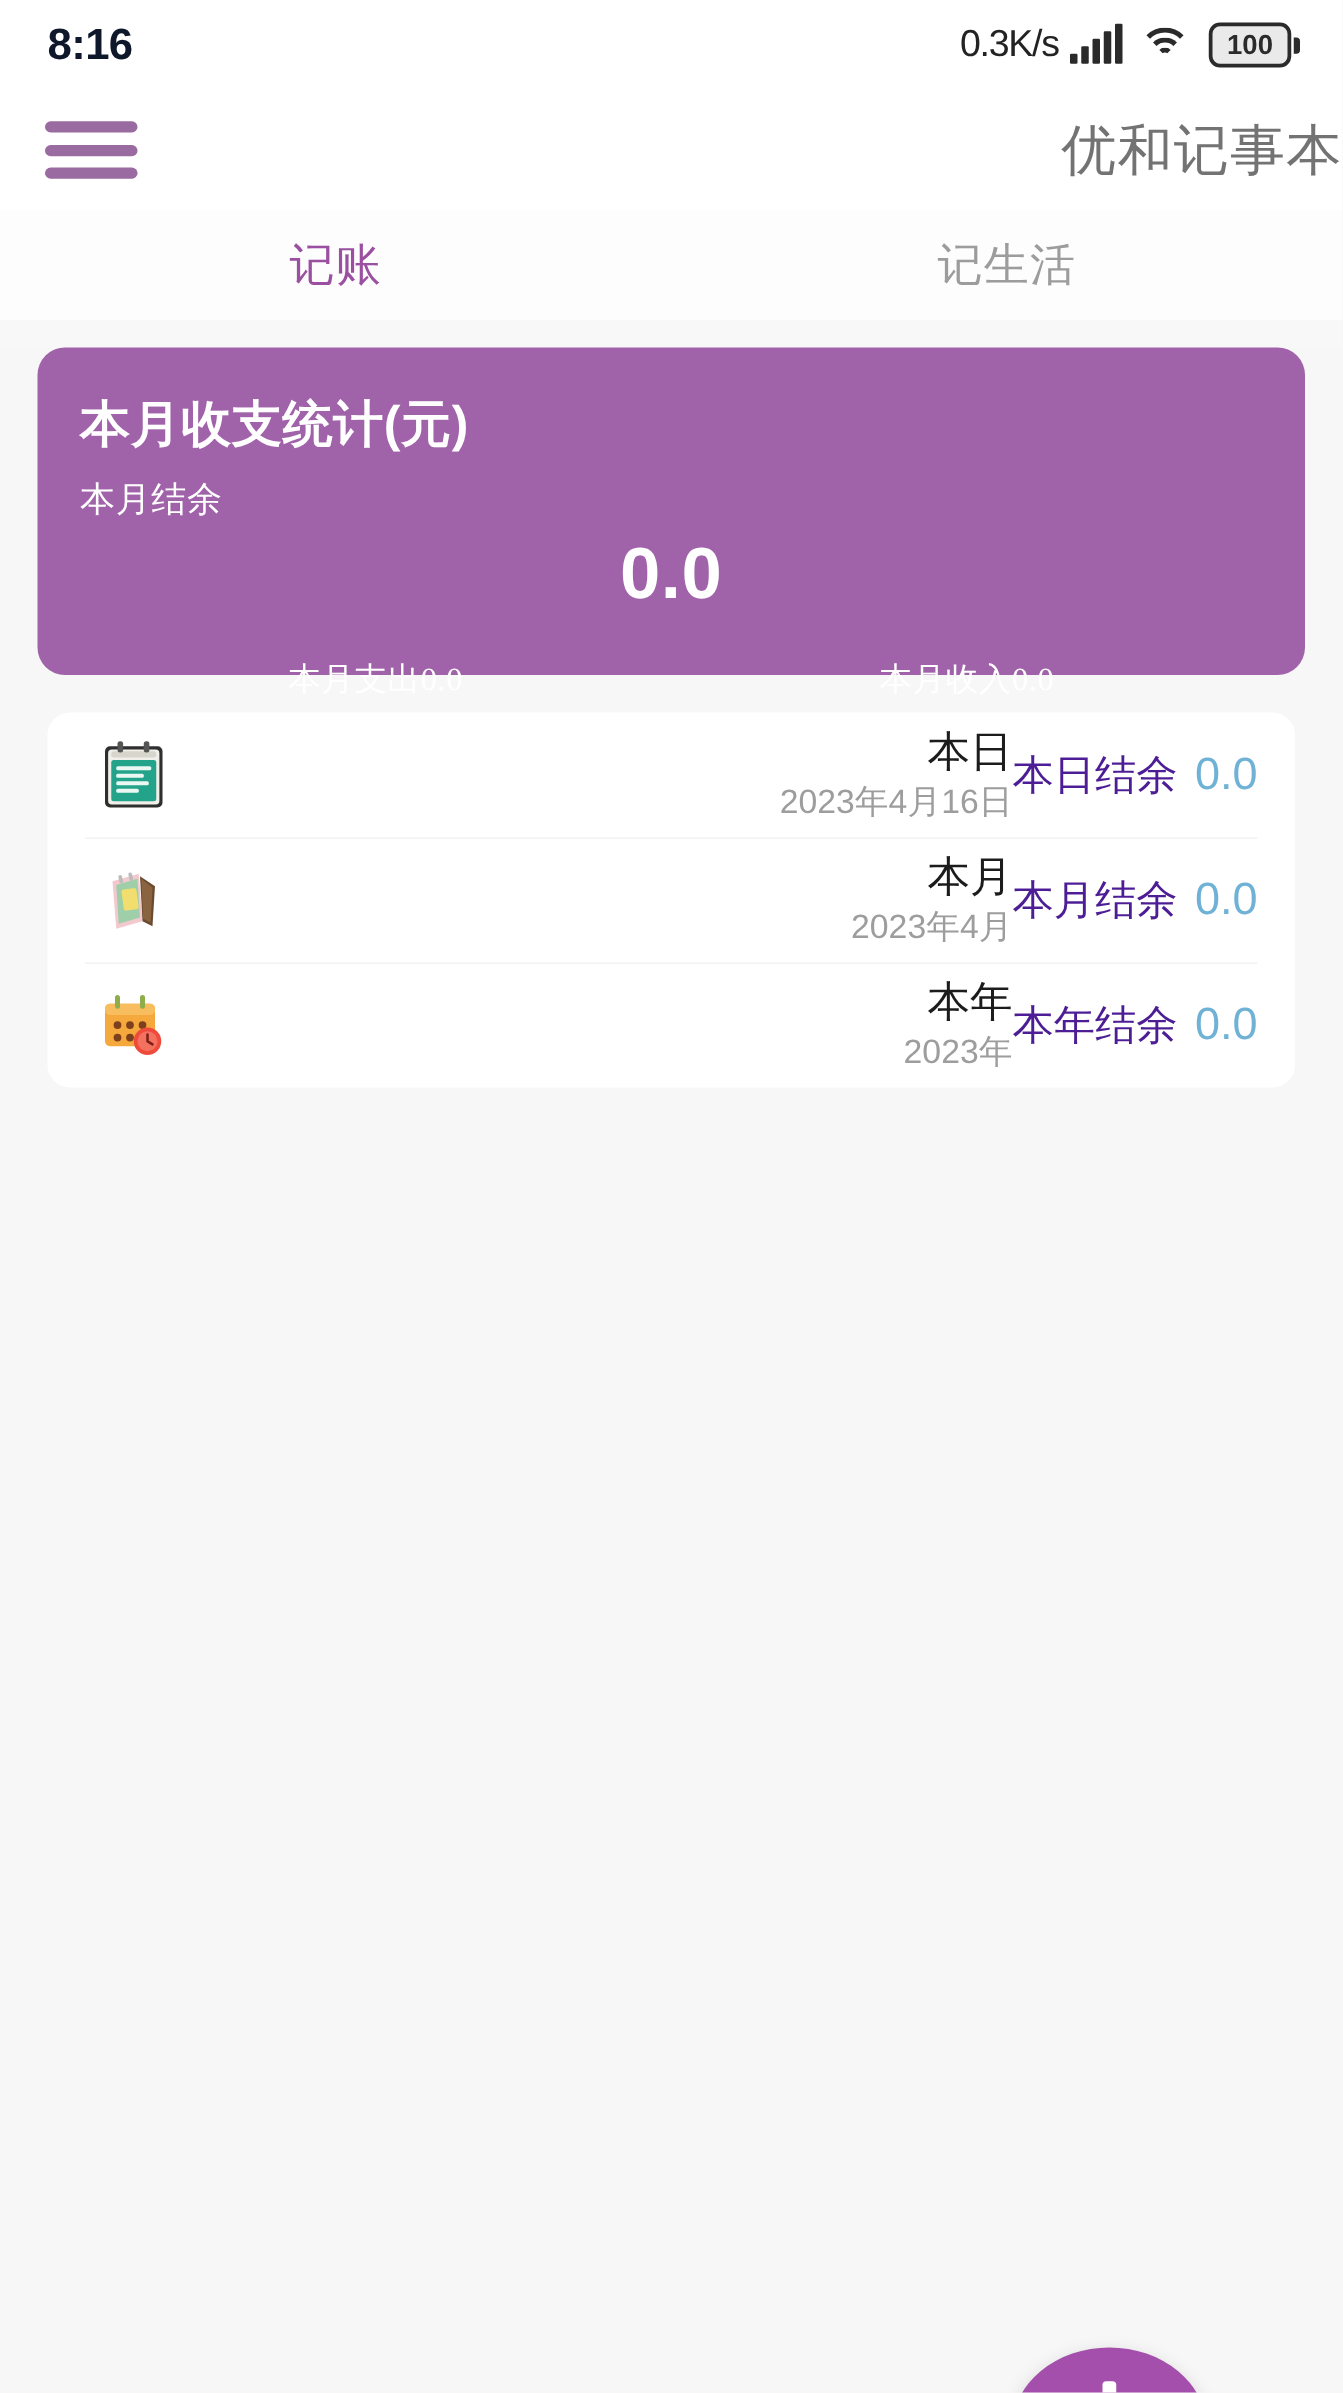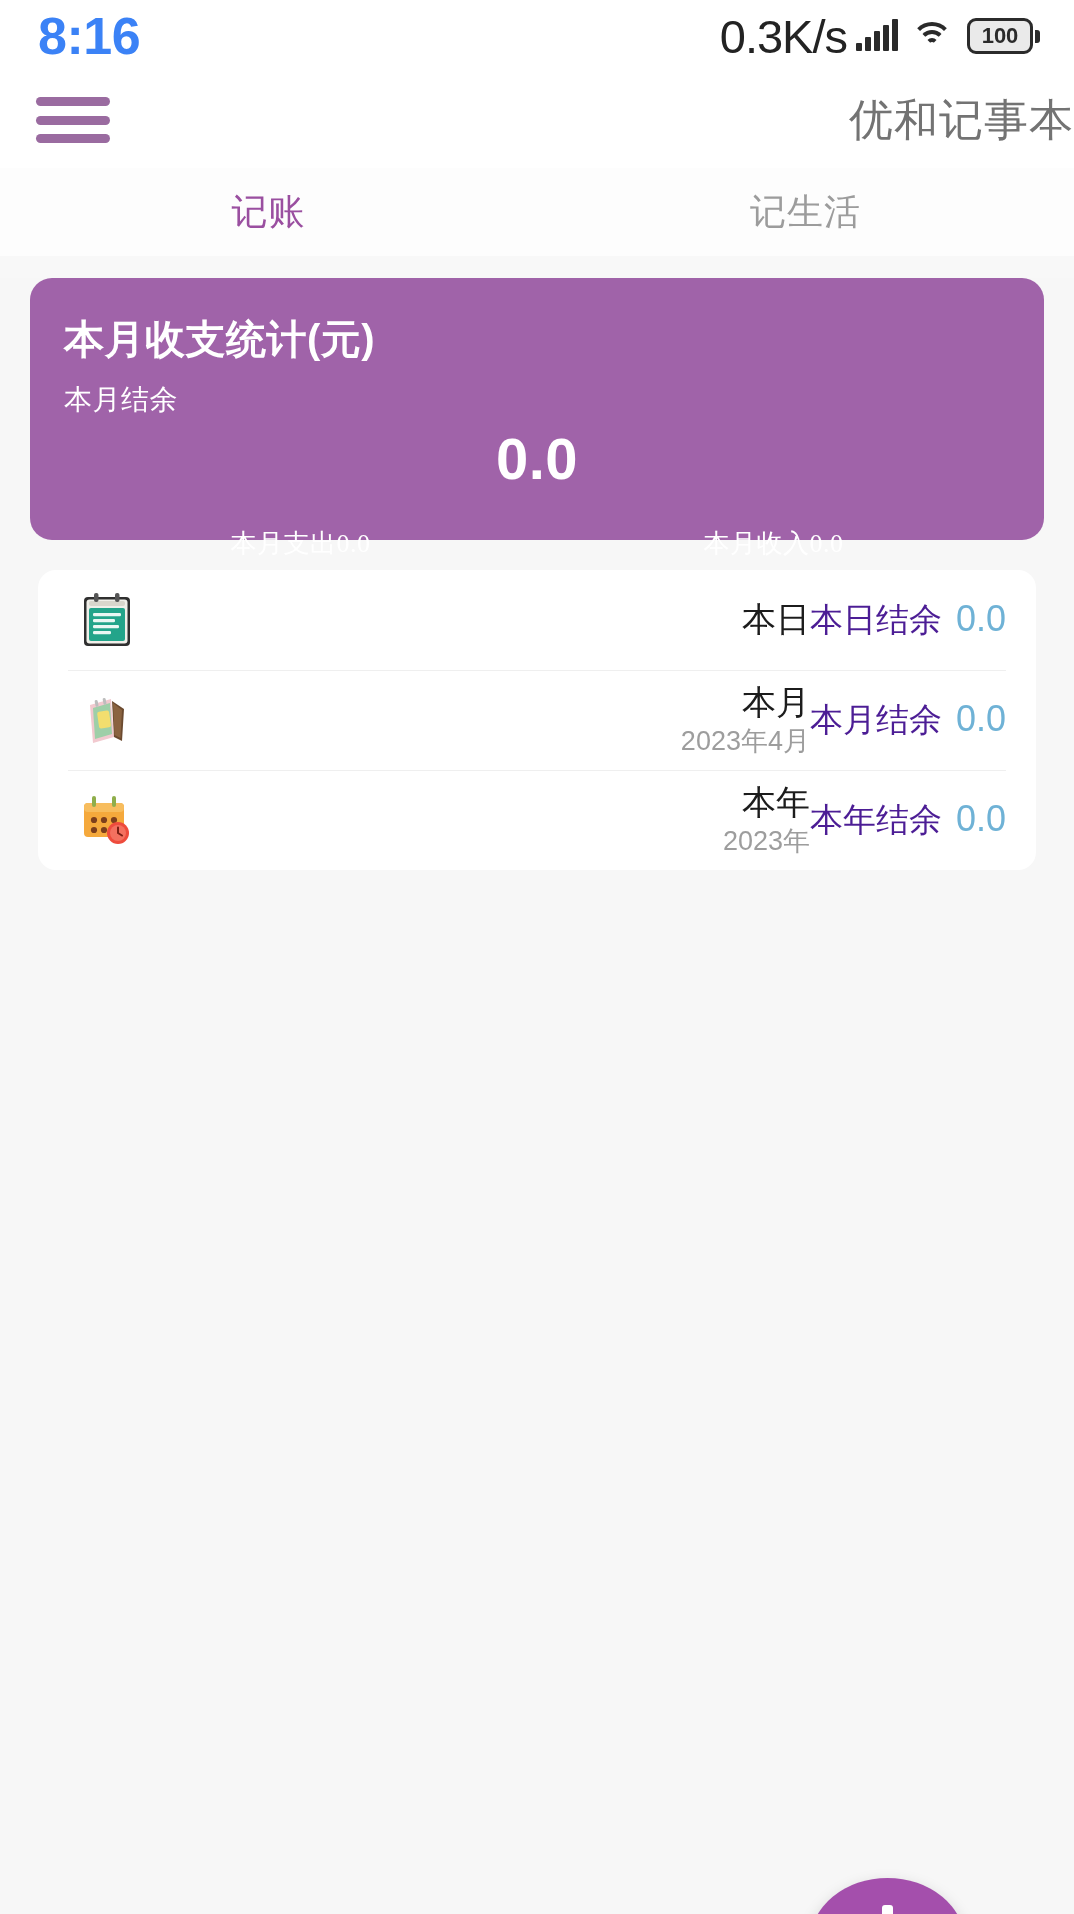--- a/index.html
+++ b/index.html
@@ -10,23 +10,23 @@
     overflow:hidden;
   }
   .phone { position:relative; width:1074px; height:1914px; background:#f8f8f8; }
 
   
   .statusbar {
     height:72px; background:#ffffff;
     display:flex; align-items:center; justify-content:space-between;
     padding:0 34px 0 38px;
   }
-  .status-time { font-size:52px; font-weight:600; color:#3b82f6; letter-spacing:-0.5px; }
+  .status-time { font-size:35px; font-weight:600; color:#0f172a; letter-spacing:-0.5px; }
   .status-right { display:flex; align-items:center; gap:9px; }
-  .netspeed { font-size:47px; font-weight:500; color:#232323; letter-spacing:-1px; }
+  .netspeed { font-size:30px; font-weight:500; color:#232323; letter-spacing:-1px; }
 
   .signal { display:flex; align-items:flex-end; gap:3px; height:30px; }
   .signal i { display:block; width:6px; background:#2a2a2a; border-radius:1px; }
   .signal i:nth-child(1){height:8px;}
   .signal i:nth-child(2){height:14px;}
   .signal i:nth-child(3){height:20px;}
   .signal i:nth-child(4){height:26px;}
   .signal i:nth-child(5){height:32px;}
 
   .wifi { width:42px; height:32px; position:relative; margin:0 5px 0 4px; }
@@ -169,20 +169,21 @@
             <rect x="13" y="28" width="22" height="3.2" rx="1.2" fill="#eaf7f3"></rect>
             <rect x="13" y="34" width="26" height="3.2" rx="1.2" fill="#eaf7f3"></rect>
             <rect x="13" y="40" width="18" height="3.2" rx="1.2" fill="#eaf7f3"></rect>
             <rect x="9" y="10" width="36" height="5" rx="2" fill="#d8d6cc"></rect>
             <rect x="14" y="2" width="4.5" height="9" rx="2" fill="#555"></rect>
             <rect x="35" y="2" width="4.5" height="9" rx="2" fill="#555"></rect>
           </svg>
         </div>
         <div class="row-text">
           <div class="row-title">本日</div>
+          <div class="row-sub">2023年4月16日</div>
         </div>
         <div class="row-right">
           <span class="row-right-label">本日结余</span>
           <span class="row-right-value">0.0</span>
         </div>
       </div>
 
       <div class="row">
         <div class="row-icon">
           <svg width="58" height="58" viewBox="0 0 58 58">

